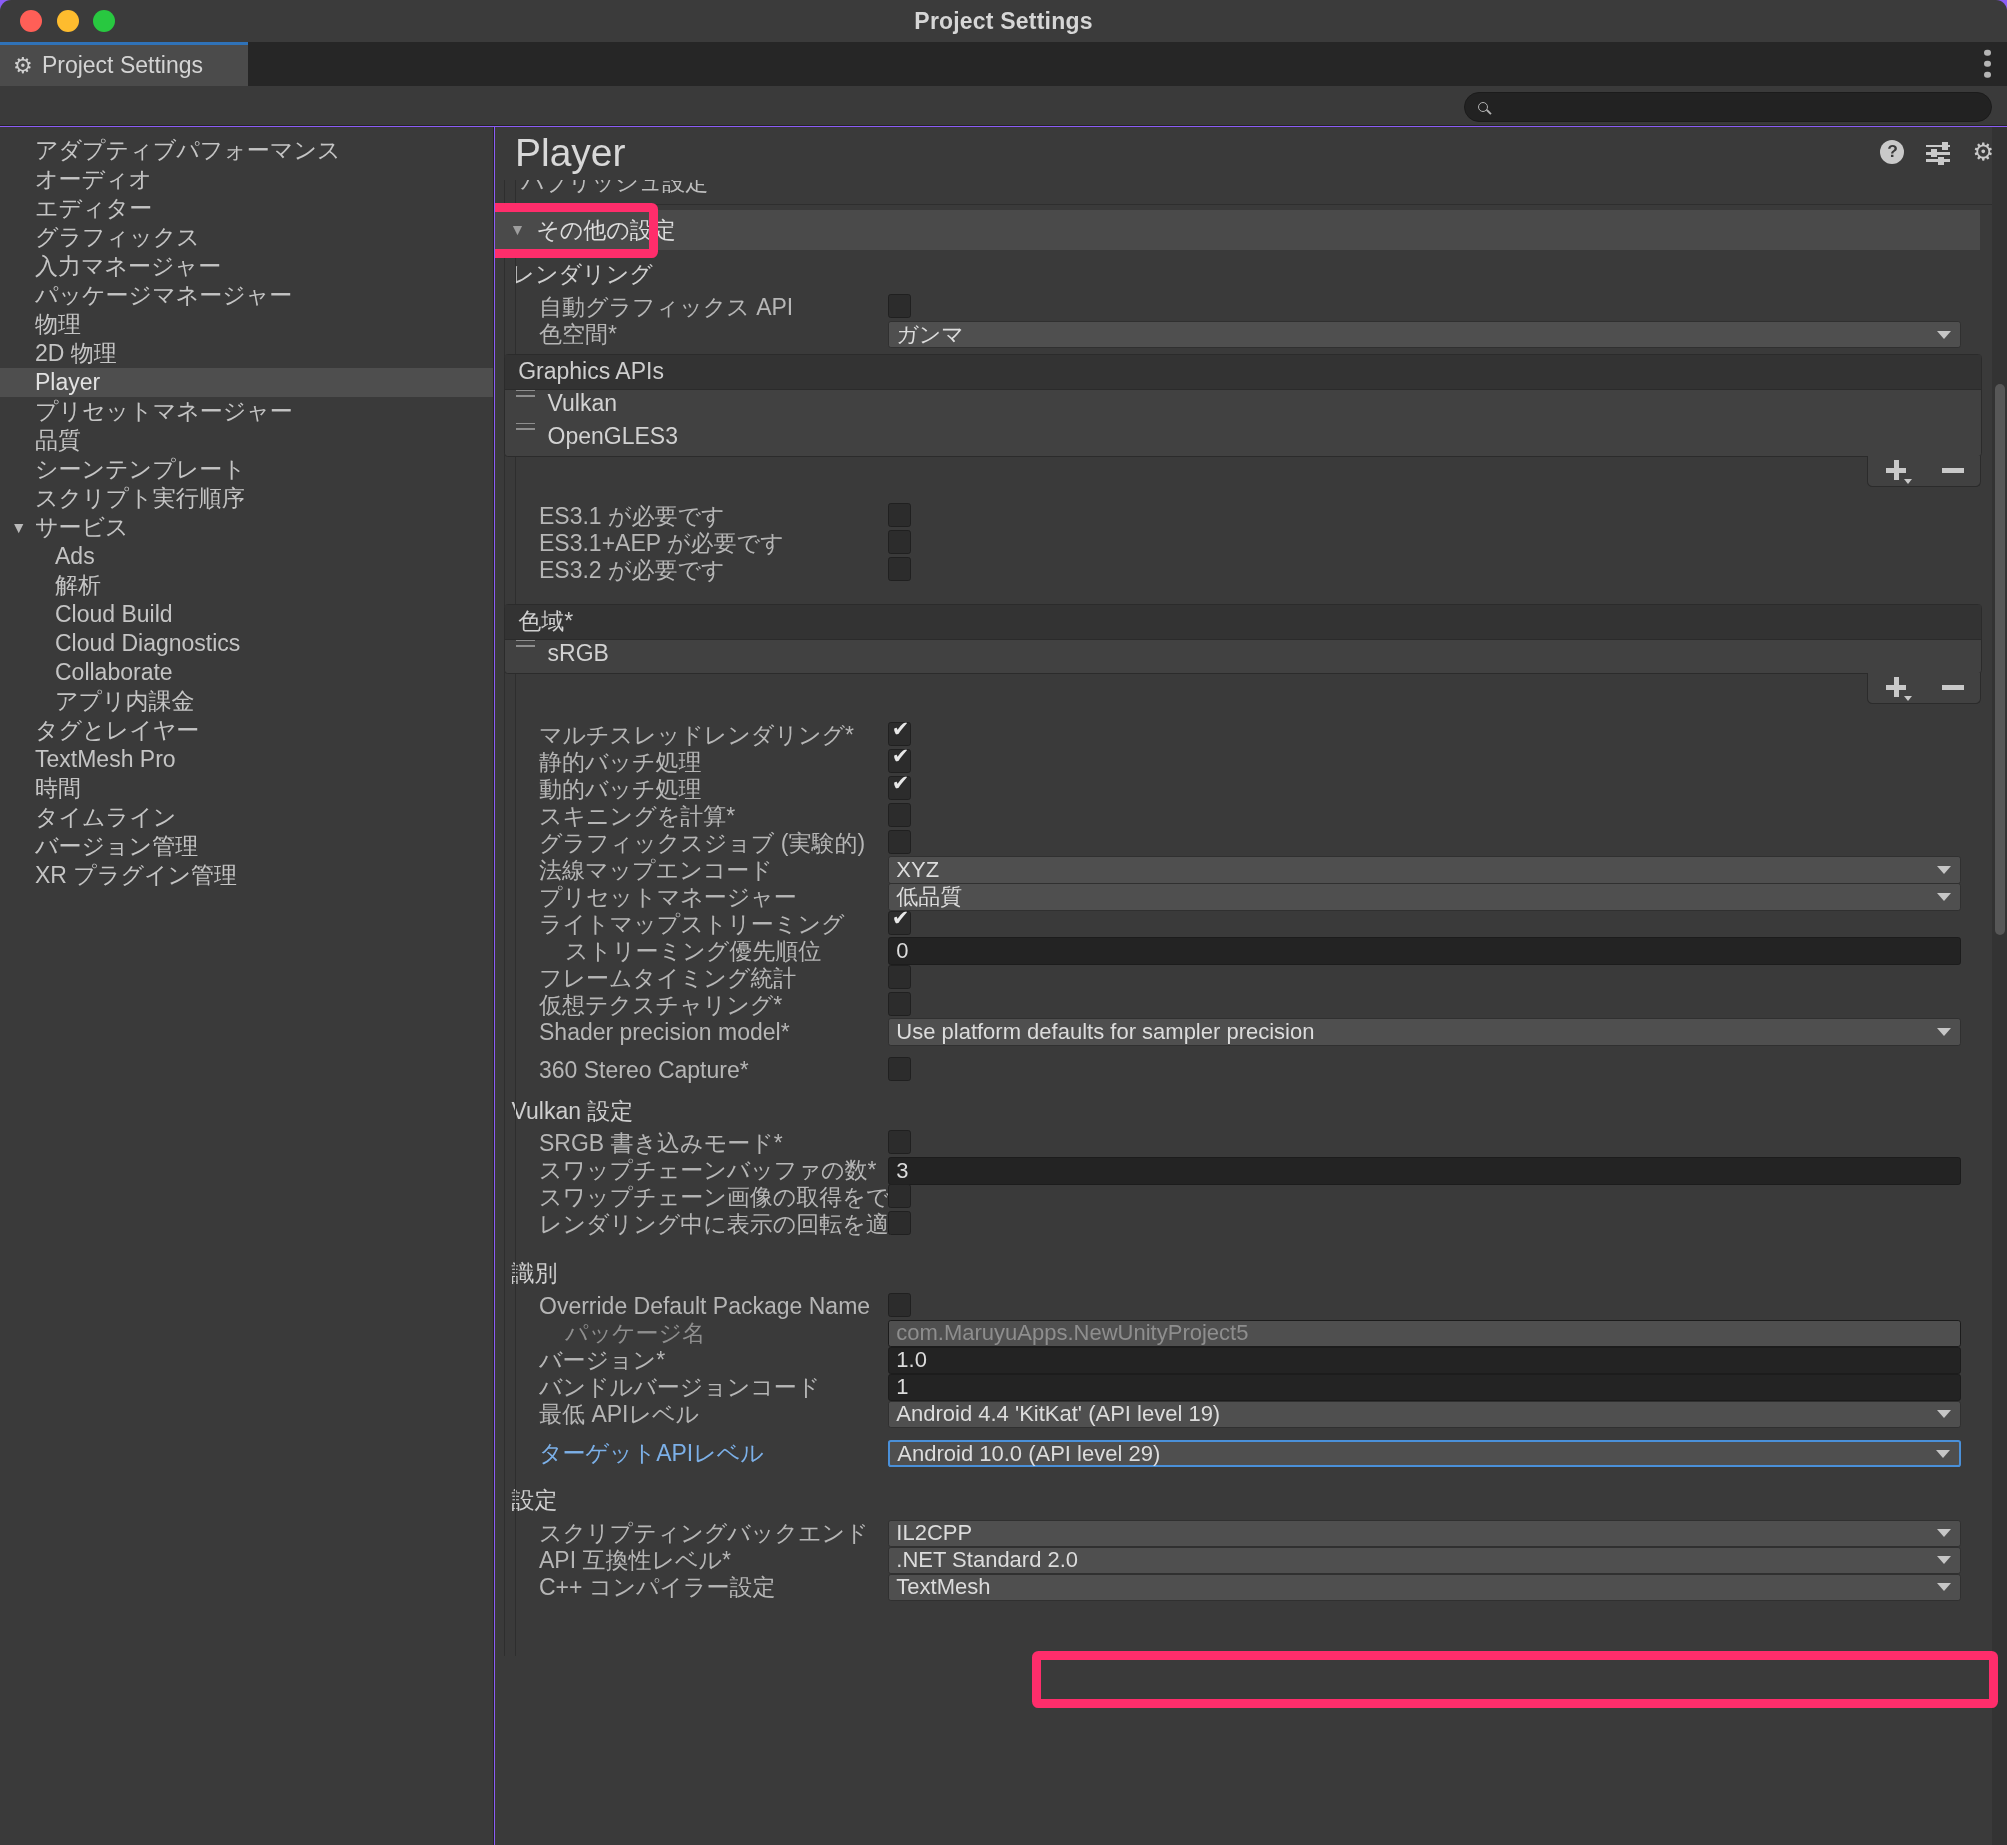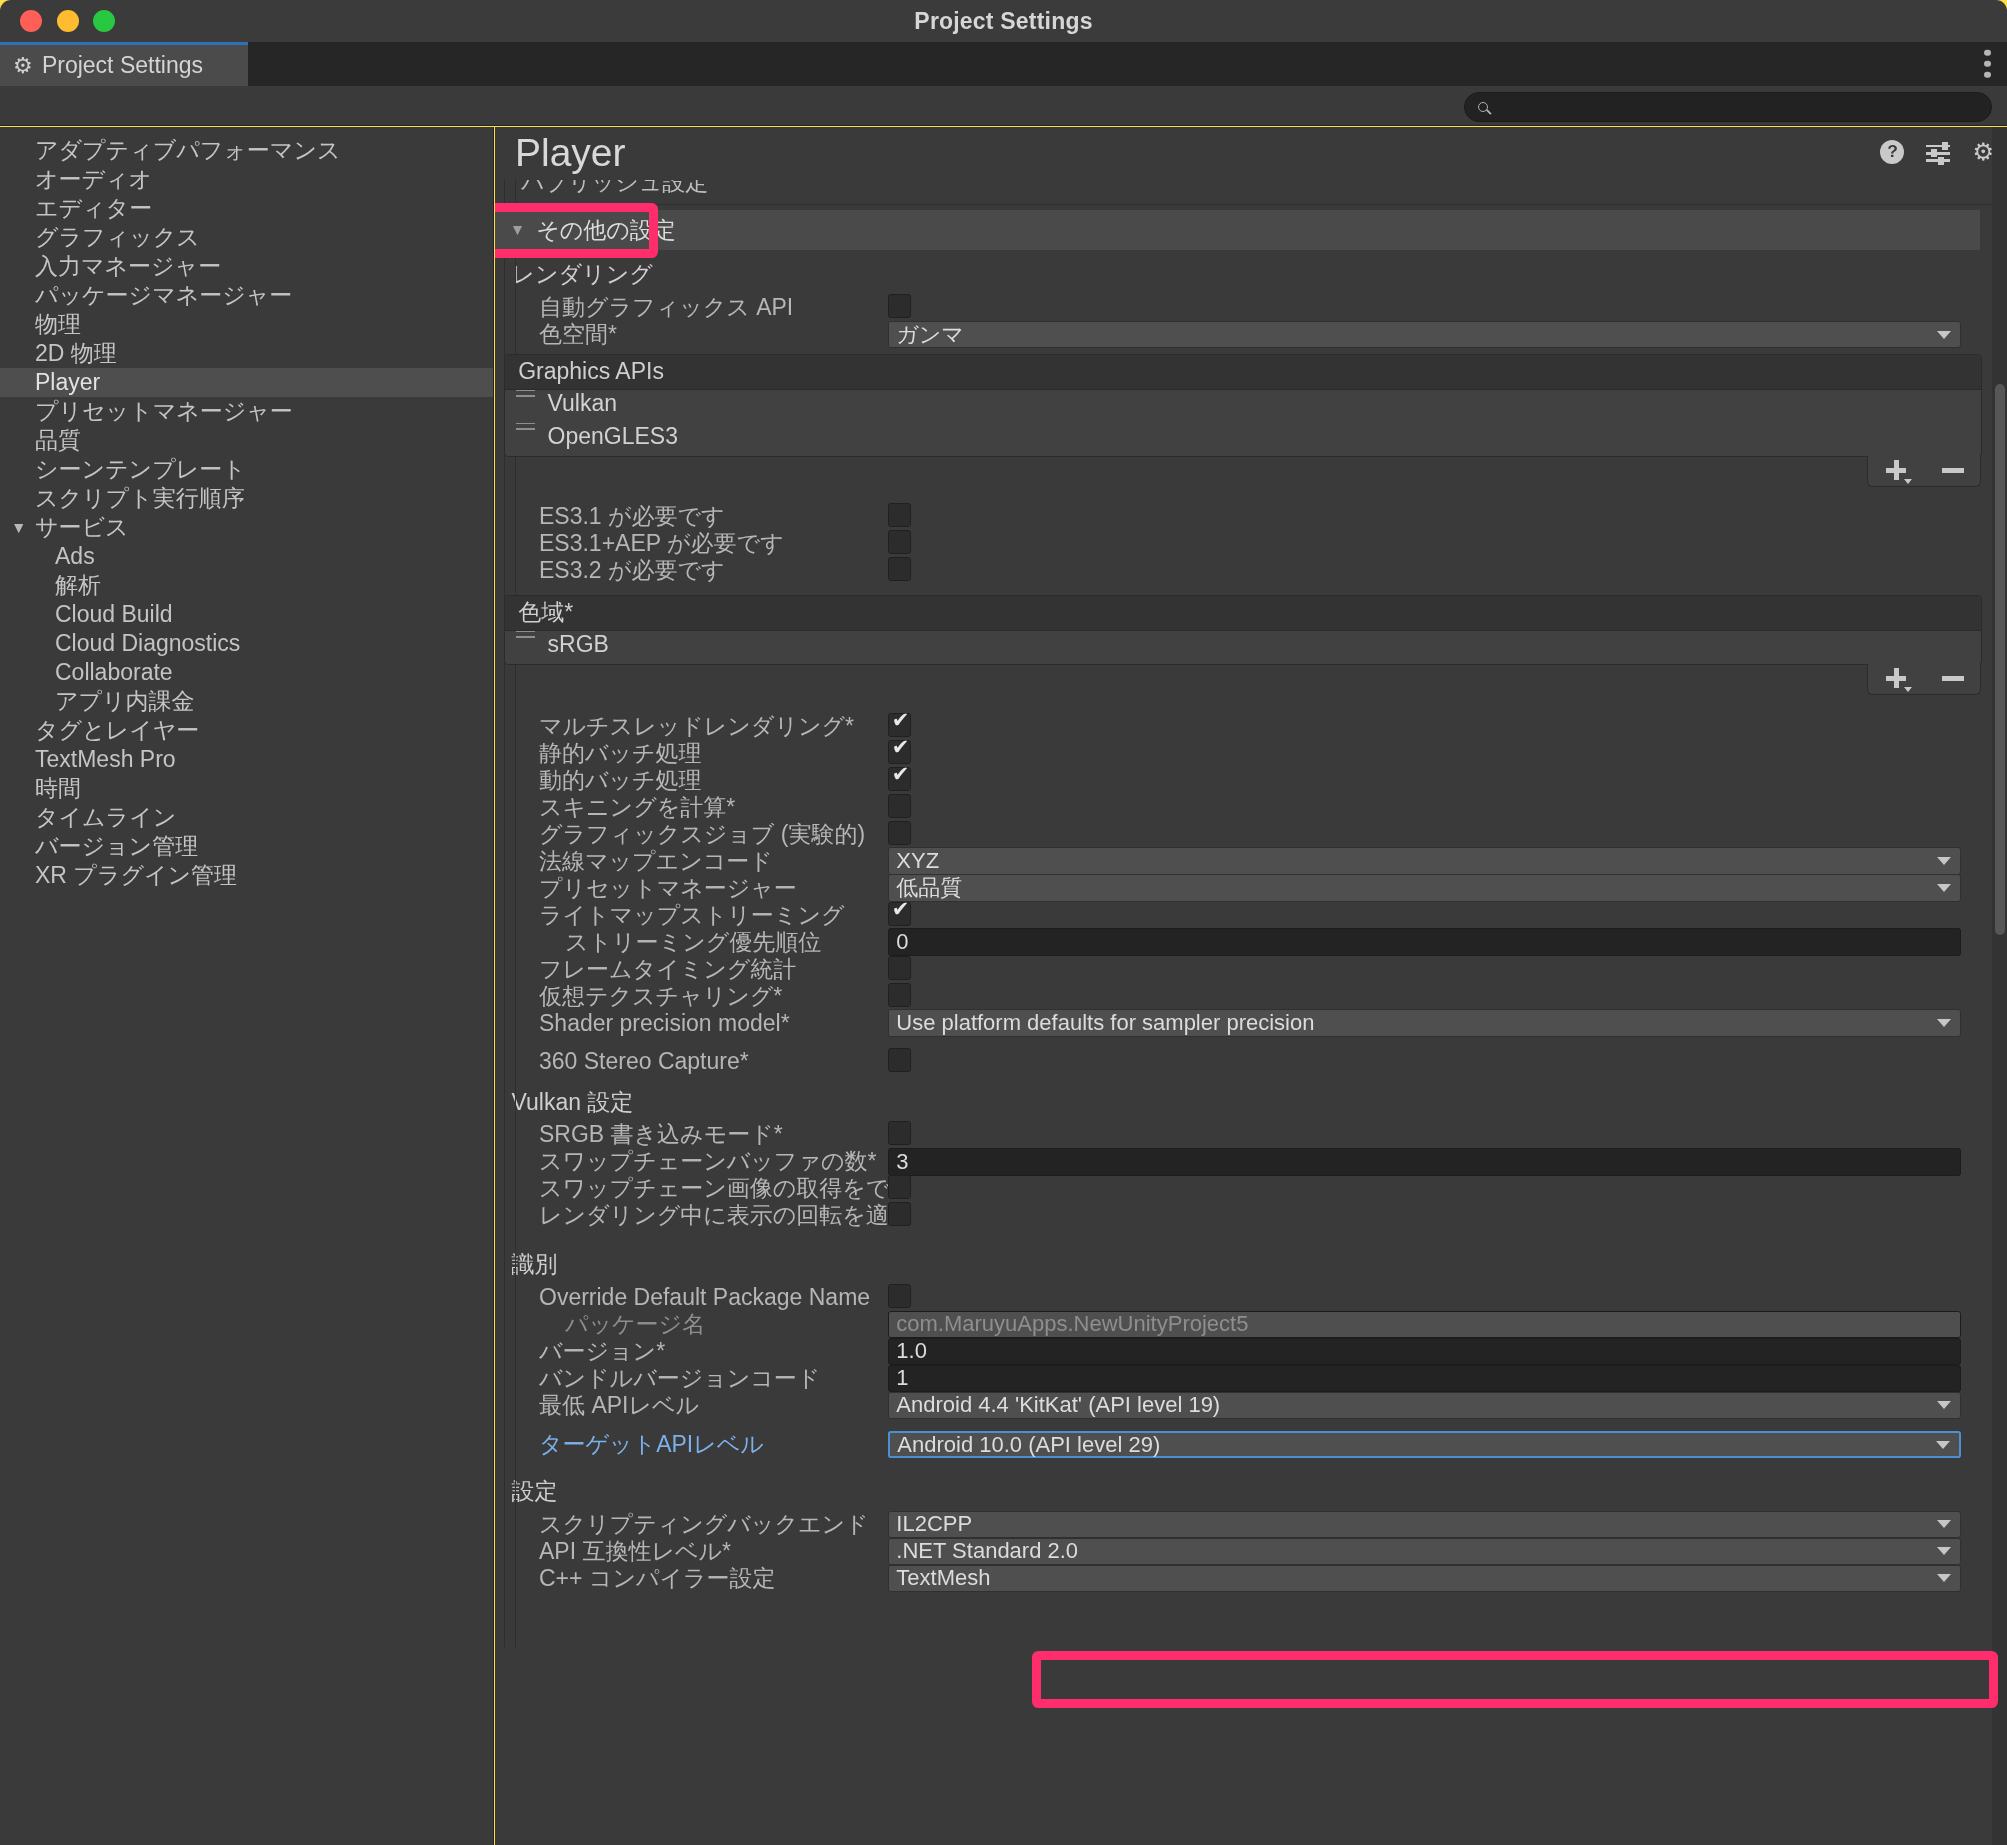--- a/index.html
+++ b/index.html
@@ -2,21 +2,21 @@
 <html style="font-size:14.7px"><head>
 <meta charset="utf-8">
 <style>
   * { box-sizing: border-box; margin: 0; padding: 0; }
   html, body {
     width: 2007px; height: 1846px;
     background: #383838;
     font-family: "Liberation Sans", "DejaVu Sans", sans-serif;
     overflow: hidden;
   }
-  .win { position: relative; width: 2007px; height: 1846px; background: #fde047; }
+  .win { position: relative; width: 2007px; height: 1846px; background: #8b5cf6; }
 
   
   .titlebar {
     position: absolute; top: 0; left: 0; width: 2007px; height: 42px;
     background: #3b3b3b; border-top-left-radius: 11px; border-top-right-radius: 11px;
     display: flex; align-items: center;
   }
   .traffic { display: flex; gap: 14.7px; margin-left: 20px; }
   .dot { width: 22px; height: 22px; border-radius: 50%; }
   .dot.red { background: #ff5f57; }
@@ -433,21 +433,21 @@
         </div>
         <div class="row">
           <span class="label">ES3.1+AEP が必要です</span>
           <span class="ctl"><span class="chk"></span></span>
         </div>
         <div class="row">
           <span class="label">ES3.2 が必要です</span>
           <span class="ctl"><span class="chk"></span></span>
         </div>
 
-        <div class="listbox" style="margin-top:11px;">
+        <div class="listbox" style="margin-top:20px;">
           <div class="lb-head">色域*</div>
           <div class="lb-item">
             <span class="grip">
                 <i></i>
                 <i></i>
               </span>
             <span>sRGB</span>
           </div>
           <div class="lb-footer">
             <span class="plus">

